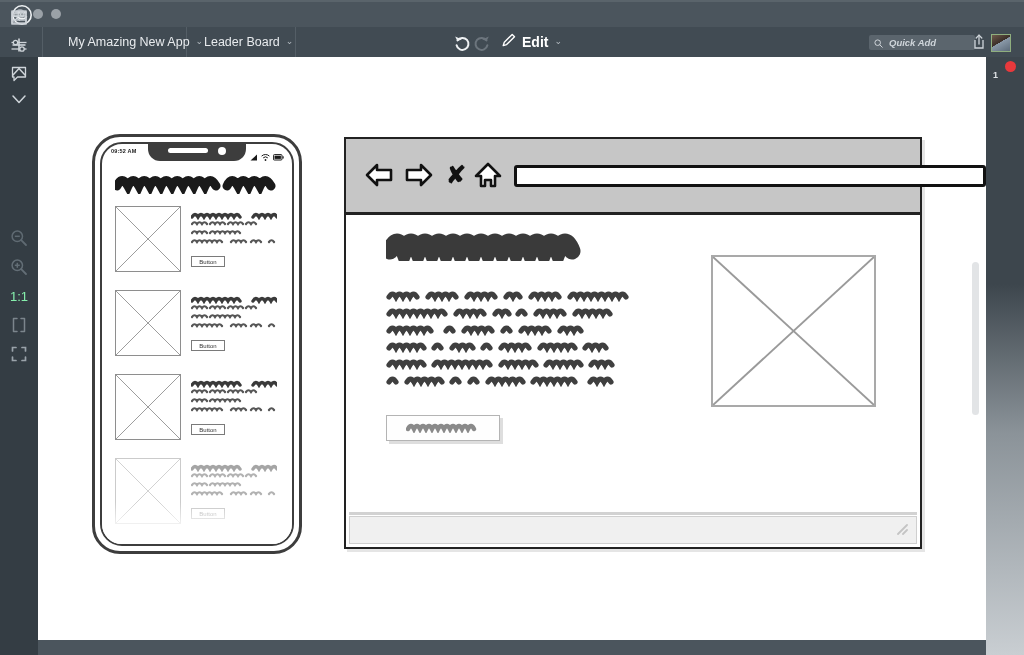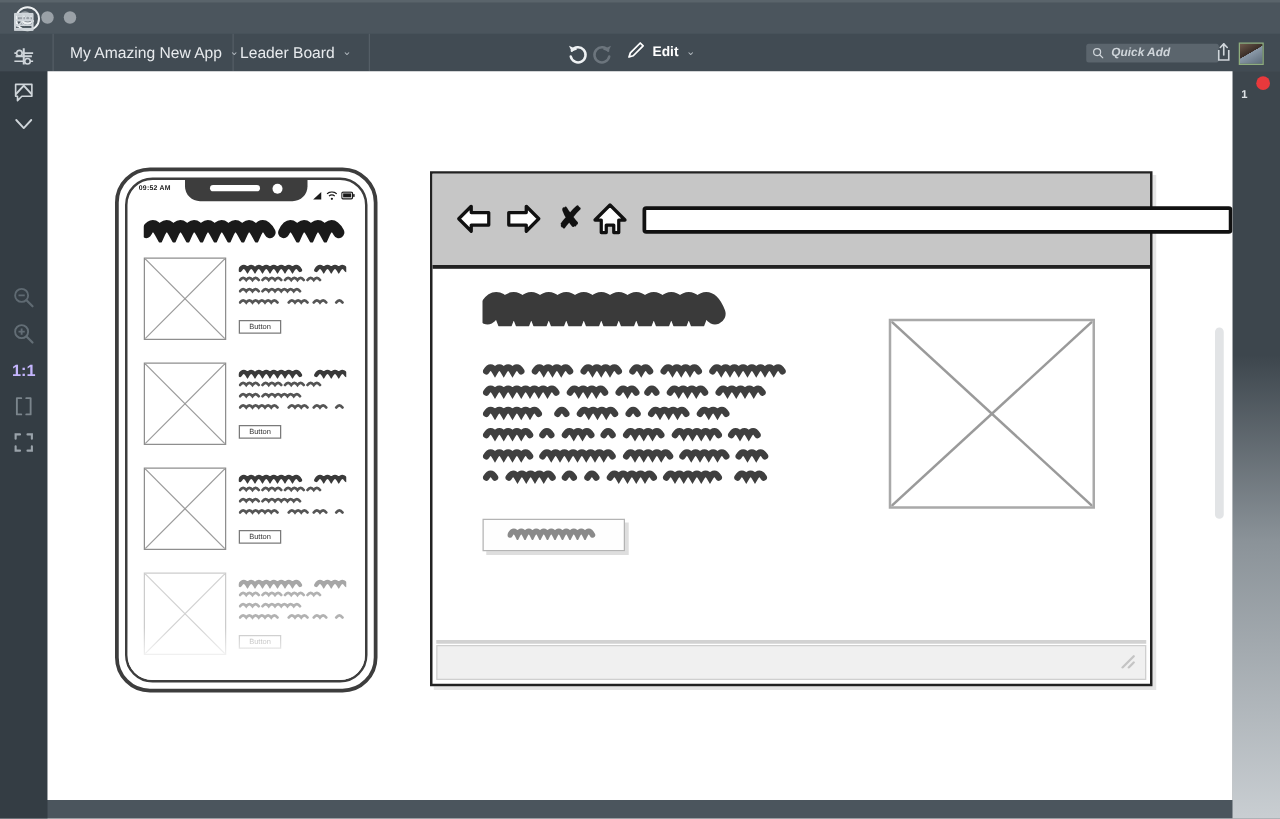--- a/index.html
+++ b/index.html
@@ -56,38 +56,38 @@
     background: #545e66;
   }
   #div-1 { left: 42px; }
   #div-2 { left: 186px; }
   #div-3 { left: 295px; }
 
   .tb-menu {
     position: absolute; top: 27px; height: 30px;
     display: flex; align-items: center;
     color: #e8ebee; font-size: 12.5px;
-    padding: 0 12px;
+    padding: 0 24px;
     white-space: nowrap;
   }
   #menu-app { left: 44px; }
   #menu-board { left: 180px; }
   .caret {
     display: inline-block;
     margin-left: 6px;
     color: #b6bdc3;
     font-size: 9px;
     transform: translateY(-1px);
   }
 
   
   #undo-btn  { position: absolute; left: 452px; top: 33px; width: 20px; height: 20px; }
   #redo-btn  { position: absolute; left: 472px; top: 33px; width: 20px; height: 20px; }
   #edit-btn  { position: absolute; left: 500px; top: 27px; height: 30px; display:flex; align-items:center; }
-  #edit-label { color: #ffffff; font-size: 11px; font-weight: bold; margin-left: 4px; }
+  #edit-label { color: #ffffff; font-size: 14px; font-weight: bold; margin-left: 4px; }
 
   
   #quick-add {
     position: absolute; left: 869px; top: 35px;
     width: 96px; height: 15px;
     background: #5b656d;
     border-radius: 2px;
     display: flex; align-items: center;
     padding: 0 5px;
   }
@@ -135,21 +135,21 @@
     position: absolute; left: 1005px; top: 61px;
     width: 11px; height: 11px; border-radius: 50%;
     background: #e8393c;
   }
   #comment-count {
     position: absolute; left: 993px; top: 70px;
     color: #dfe3e6; font-size: 9px; font-weight: bold;
   }
   #rr-zoom-out { top: 228px; }
   #rr-zoom-in  { top: 257px; }
-  #rr-onetoone { top: 286px; color: #c4b5fd; font-size: 13px; font-weight: bold;
+  #rr-onetoone { top: 286px; color: #86efac; font-size: 13px; font-weight: normal;
                  display: flex; align-items: center; justify-content: center; }
   #rr-fitwidth { top: 315px; }
   #rr-fitscreen{ top: 344px; }
 
   
   #canvas {
     position: absolute; left: 38px; top: 57px;
     width: 948px; height: 583px;
     background: #ffffff;
     overflow: hidden;

